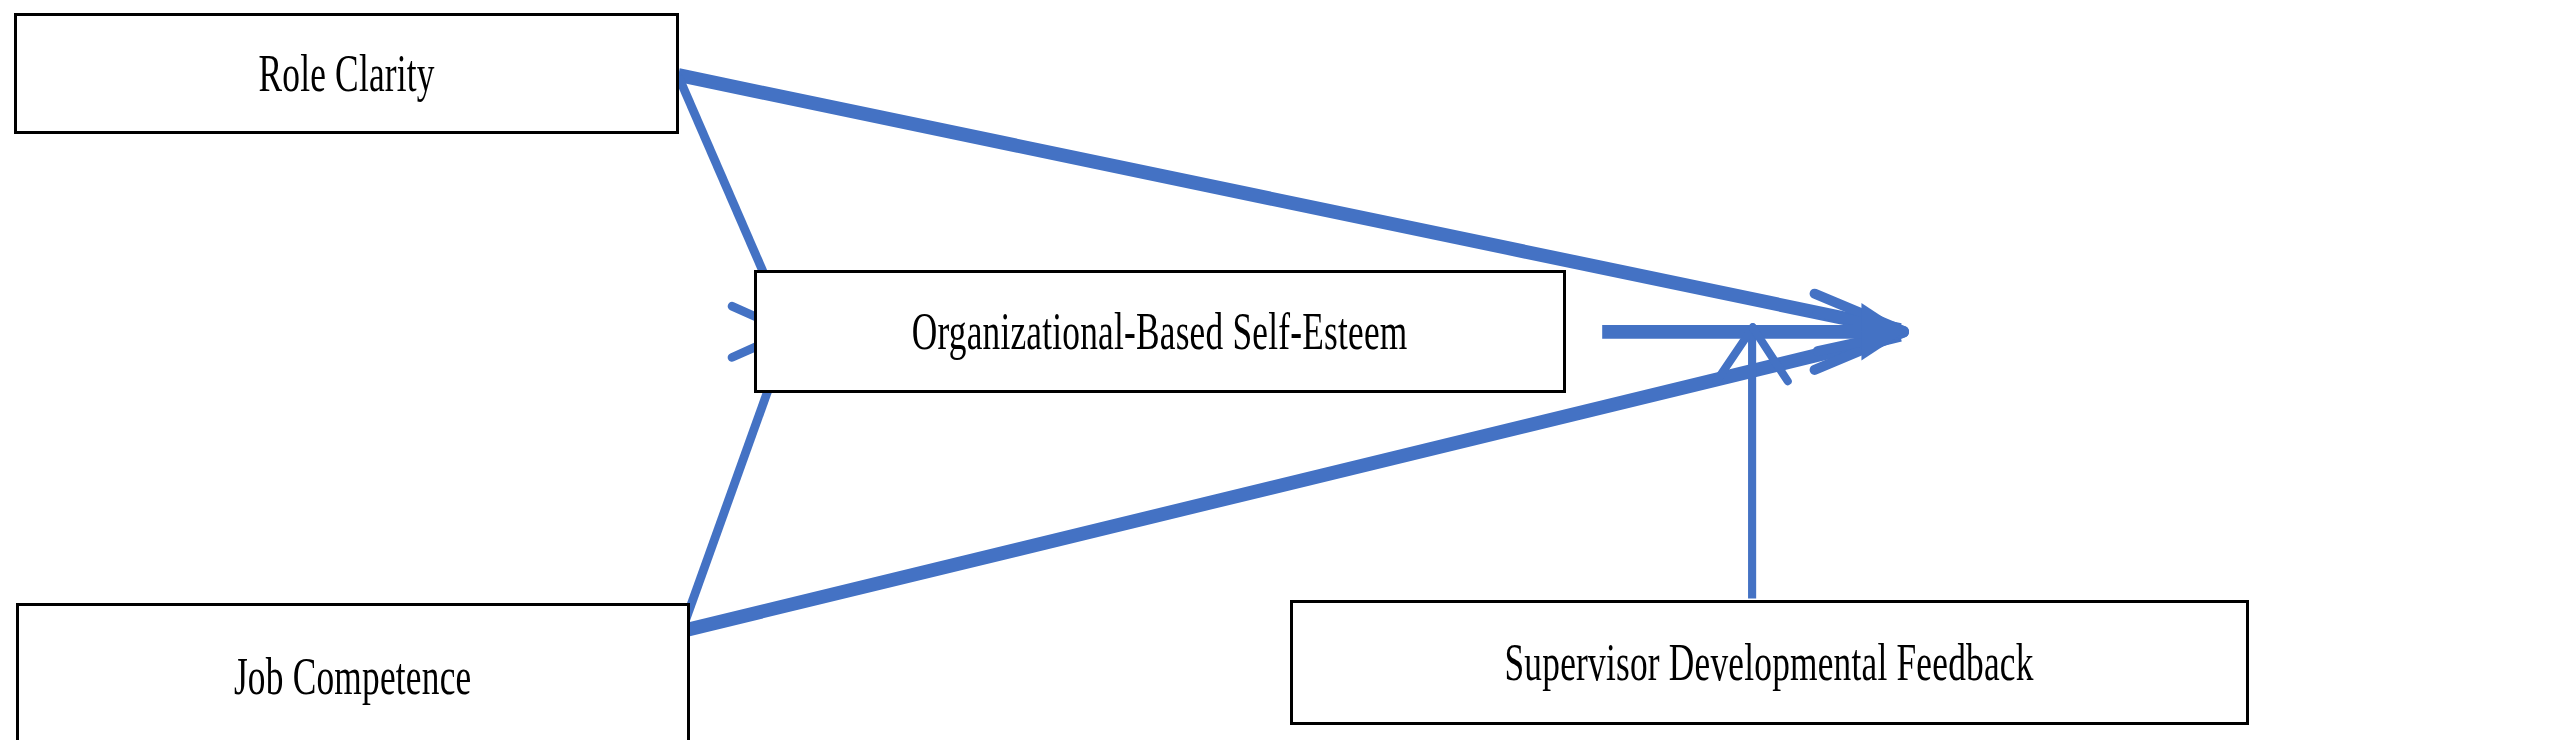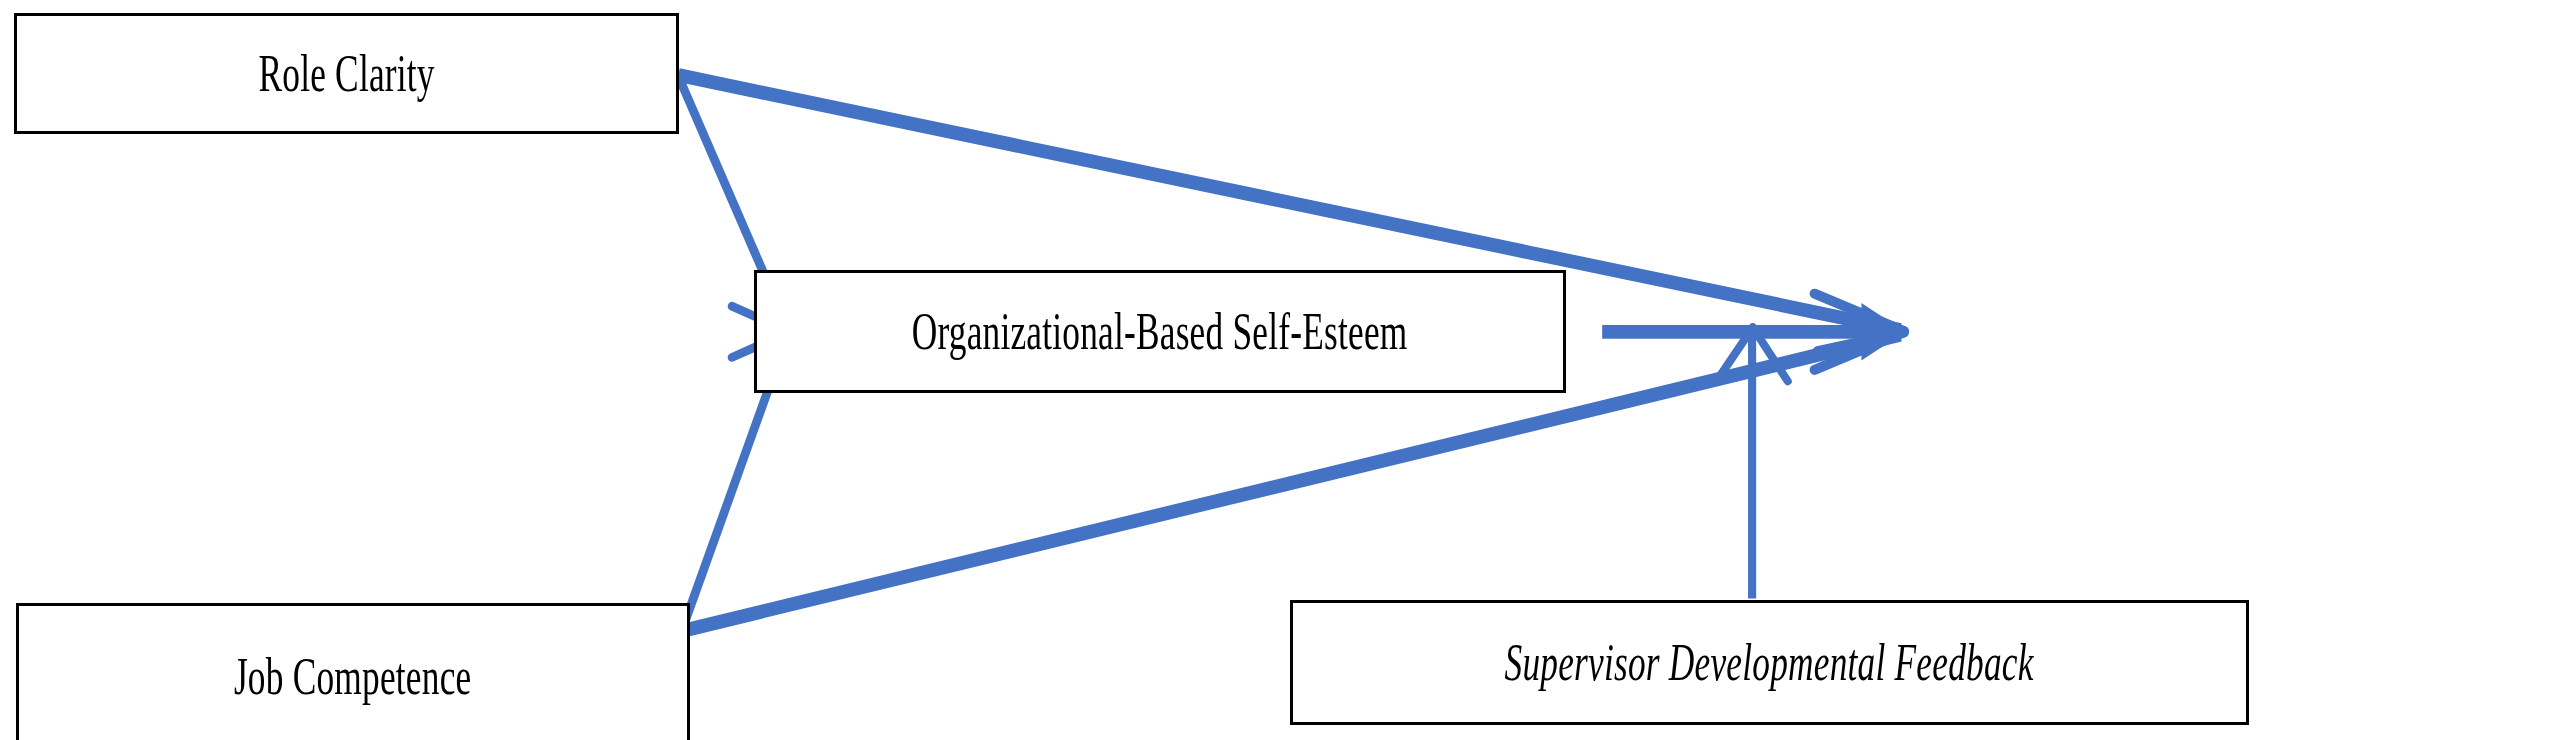--- a/index.html
+++ b/index.html
@@ -40,21 +40,21 @@
     white-space: nowrap;
     transform: scaleX(0.68);
     transform-origin: center center;
     letter-spacing: 0.3px;
   }
   
   #node-role-clarity      { left: 13.7px;   top: 13px;   width: 665px; height: 121px; }
   #node-job-competence    { left: 16px;   top: 567px;  width: 674px; height: 146px; margin-top: 36px; }
   #node-obse              { left: 754px; top: 270px;  width: 812px; height: 123px; }
   #node-tcb               { left: 1905px; top: 270px;  width: 662px; height: 122px; }
-  #node-sdf               { left: 1290px; top: 600px;  width: 959px; height: 125px; font-style: italic; }
+  #node-sdf               { left: 1290px; top: 600px;  width: 959px; height: 125px; }
 
   #node-role-clarity   .node-label { font-size: 52px; }
   #node-job-competence .node-label { font-size: 52px; }
   #node-obse           .node-label { font-size: 52px; }
   #node-tcb            .node-label { font-size: 52px; }
   #node-sdf            .node-label { font-size: 52px; }
 </style>
 </head>
 <body>
 

